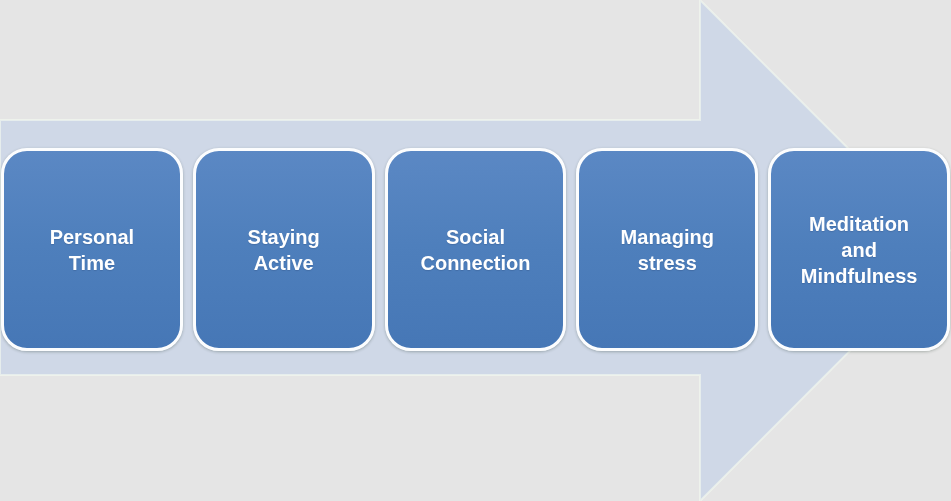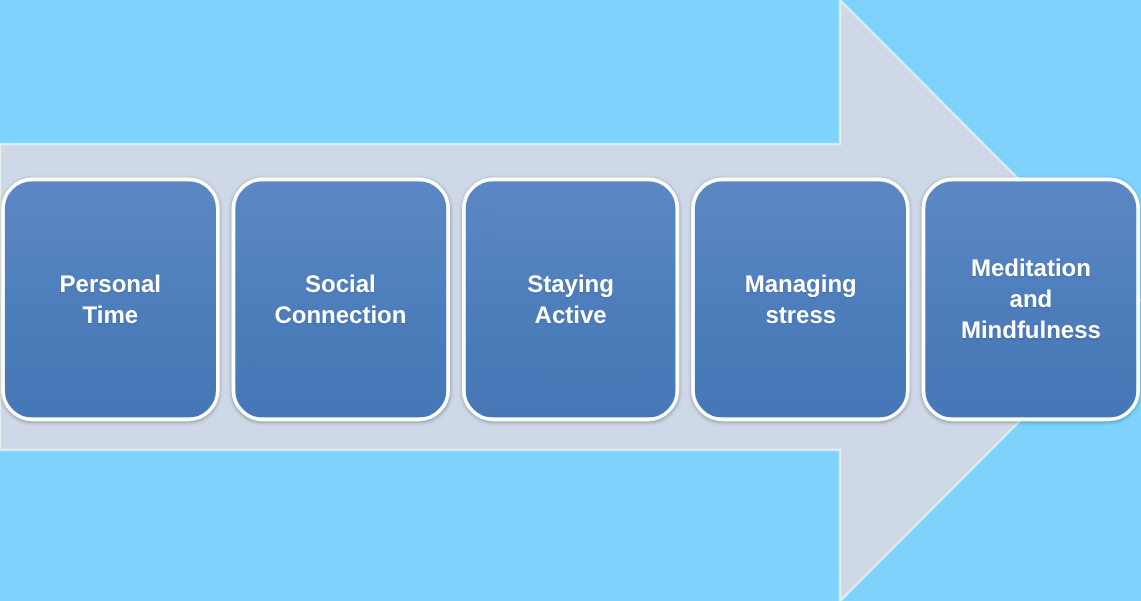--- a/index.html
+++ b/index.html
@@ -3,21 +3,21 @@
 <meta charset="utf-8">
 <style>
   * { margin: 0; padding: 0; box-sizing: border-box; }
   html, body { width: 951px; height: 501px; }
   body { font-family: "Liberation Sans", sans-serif; }
 
   .canvas {
     position: relative;
     width: 951px;
     height: 501px;
-    background: #7dd3fc;
+    background: #e5e5e5;
     overflow: hidden;
     text-decoration: underline;
   }
 
   .arrow-svg {
     position: absolute;
     left: 0; top: 0;
     width: 951px; height: 501px;
     display: block;
   }
@@ -61,26 +61,26 @@
   <svg class="arrow-svg" viewBox="0 0 951 501" aria-hidden="true">
     <polygon points="0,120 700,120 700,0 950,250.5 700,501 700,375 0,375" fill="#cfd8e7" stroke="rgba(243,249,240,0.65)" stroke-width="2"></polygon>
   </svg>
 
   <div class="steps-row">
     <div class="step-box">
       <span class="step-label">Personal
 Time</span>
     </div>
     <div class="step-box">
+      <span class="step-label">Staying
+Active</span>
+    </div>
+    <div class="step-box">
       <span class="step-label">Social
 Connection</span>
-    </div>
-    <div class="step-box">
-      <span class="step-label">Staying
-Active</span>
     </div>
     <div class="step-box">
       <span class="step-label">Managing
 stress</span>
     </div>
     <div class="step-box">
       <span class="step-label">Meditation
 and
 Mindfulness</span>
     </div>

